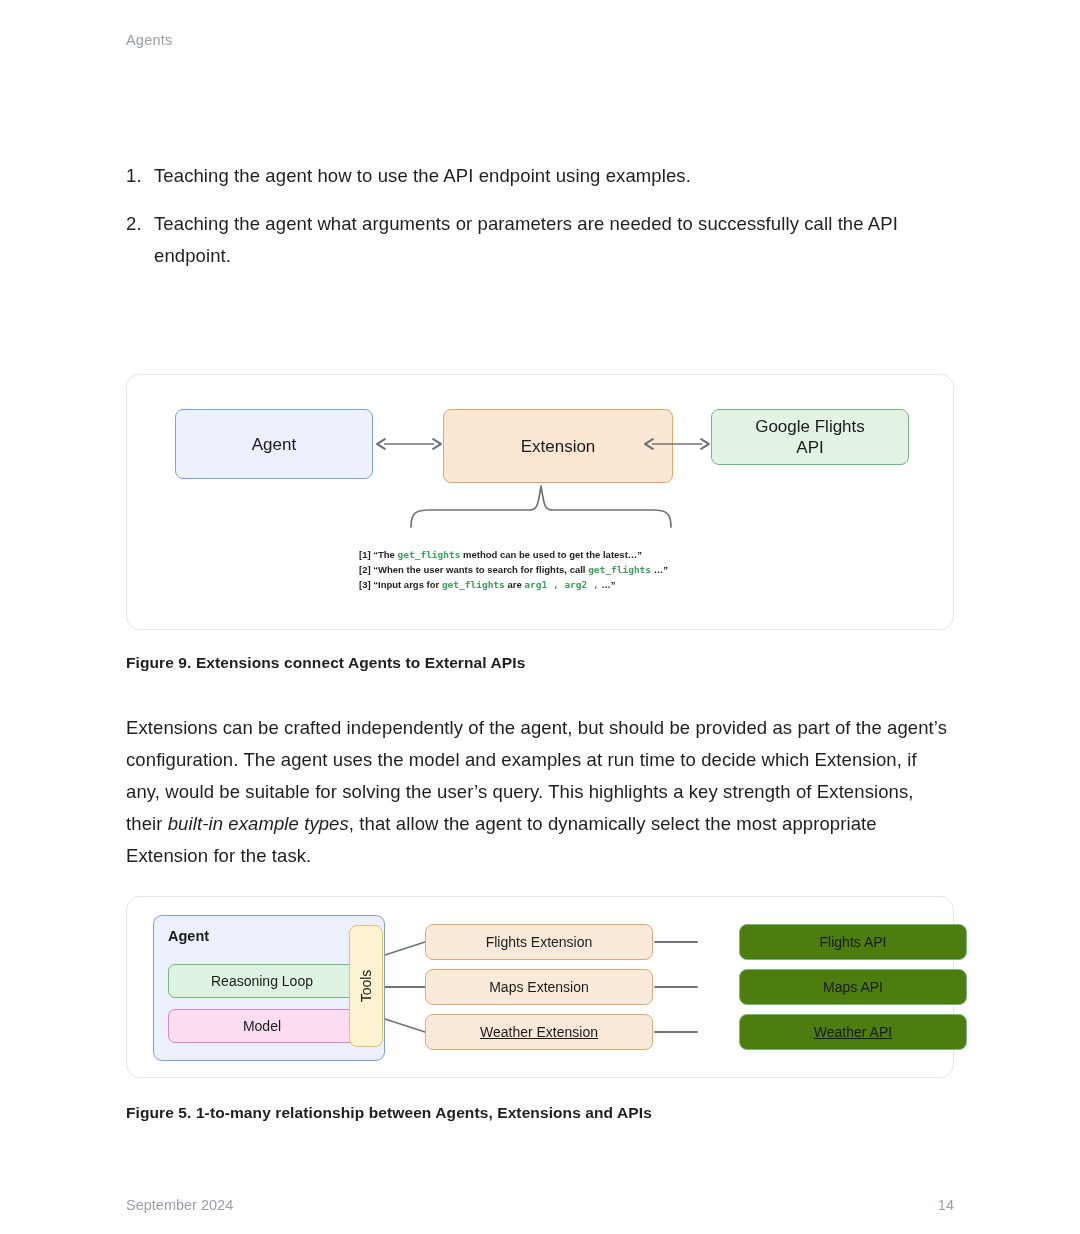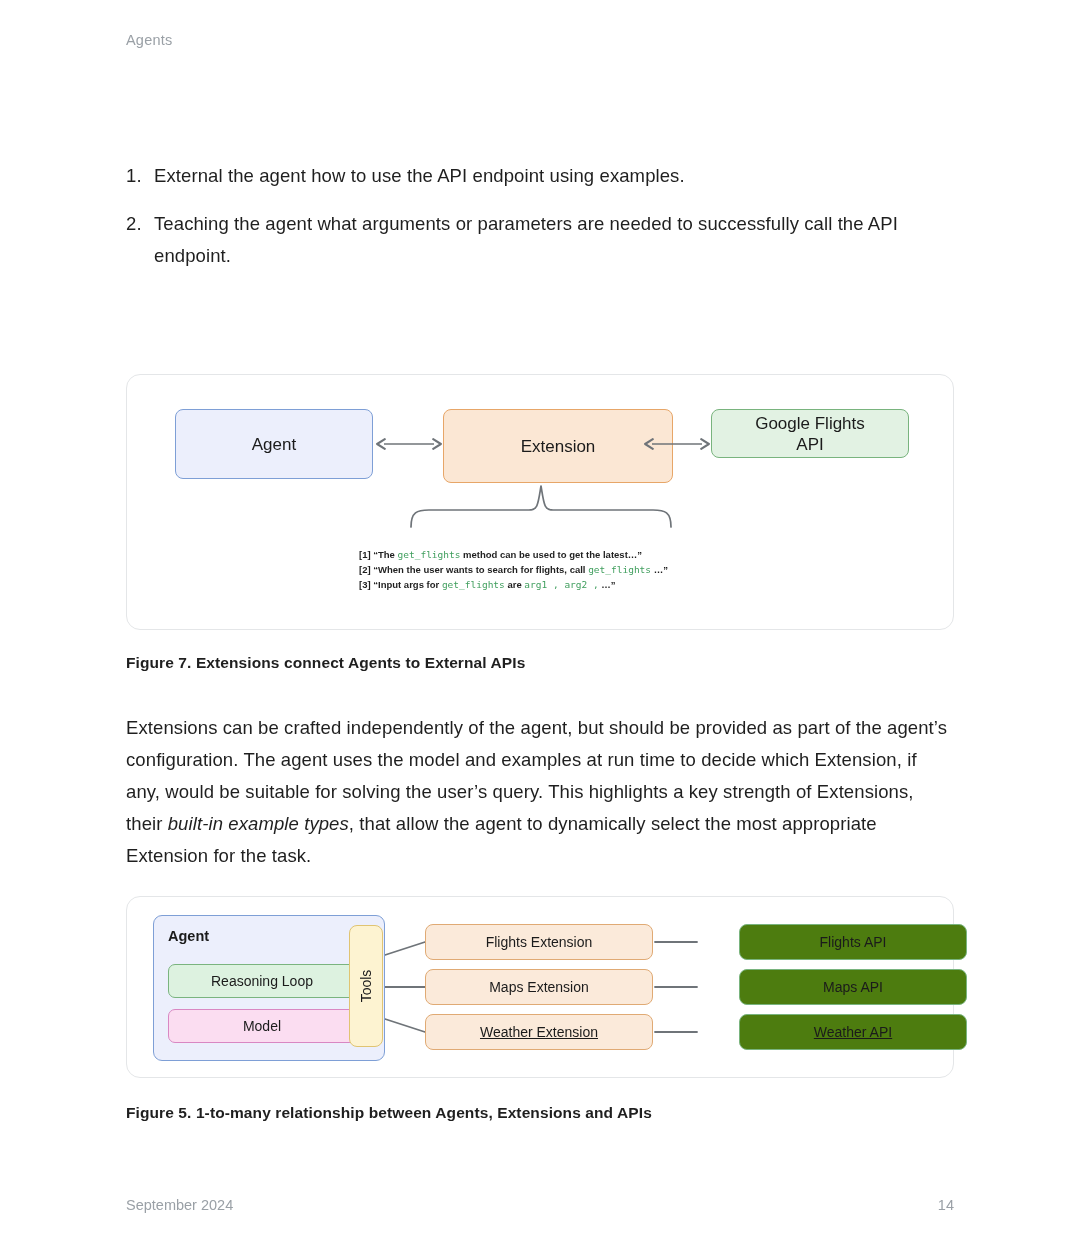--- a/index.html
+++ b/index.html
@@ -110,21 +110,21 @@
     background: #fbe7d4;
     border: 1.6px solid #e7a668;
   }
   .box-api {
     background: #e2f2e3;
     border: 1.6px solid #79b47e;
   }
 
   #f4-agent { left: 48px; top: 34px; width: 198px; height: 70px; }
   #f4-extension { left: 316px; top: 34px; width: 230px; height: 74px; }
-  #f4-api { left: 584px; top: 34px; width: 198px; height: 49px; }
+  #f4-api { left: 584px; top: 34px; width: 198px; height: 56px; }
 
   .arrow-wrap {
     position: absolute;
     height: 24px;
     display: flex;
     align-items: center;
     justify-content: center;
   }
   #f4-arrow1 { left: 248px; top: 57px; width: 68px; }
   #f4-arrow2 { left: 516px; top: 57px; width: 68px; }
@@ -138,21 +138,21 @@
     width: 420px;
     font-size: 9.5px;
     line-height: 15px;
     color: #1f1f1f;
     font-weight: bold;
   }
   .examples .line { white-space: nowrap; }
   .examples code {
     font-family: "DejaVu Sans Mono", monospace;
     color: #3f9e5d;
-    font-weight: normal;
+    font-weight: bold;
     font-size: 9.5px;
   }
 
   
   #f5-agent-container {
     position: absolute;
     left: 26px;
     top: 18px;
     width: 232px;
     height: 146px;
@@ -273,21 +273,21 @@
 
 <div class="page">
 
   <div class="running-header">Agents</div>
 
   <div class="content">
 
     <ol class="numbered">
       <li>
         <span class="num">1.</span>
-        <span>External the agent how to use the API endpoint using examples.</span>
+        <span>Teaching the agent how to use the API endpoint using examples.</span>
       </li>
       <li>
         <span class="num">2.</span>
         <span>Teaching the agent what arguments or parameters are needed to successfully call the API endpoint.</span>
       </li>
     </ol>
   </div>
 
   <div class="figure-card" id="figure4-card">
 
@@ -337,21 +337,21 @@
         <span>[2]</span>
         <span>“When the user wants to search for flights, call </span><code>get_flights</code><span> …”</span>
       </div>
       <div class="line">
         <span>[3]</span>
         <span>“Input args for </span><code>get_flights</code><span> are </span><code>arg1 , arg2 ,</code><span> …”</span>
       </div>
     </div>
   </div>
 
-  <div class="figure-caption" id="figure4-caption">Figure 7. Extensions connect Agents to External APIs</div>
+  <div class="figure-caption" id="figure4-caption">Figure 9. Extensions connect Agents to External APIs</div>
 
   <p class="body-par" style="position:absolute; left:126px; top:712px; width:828px;"><span>Extensions can be crafted independently of the agent, but should be provided as part of the agent’s configuration. The agent uses the model and examples at run time to decide which Extension, if any, would be suitable for solving the user’s query. This highlights a key strength of Extensions, their </span><em class="ital">built-in example types</em><span>, that allow the agent to dynamically select the most appropriate Extension for the task.</span></p>
 
   <div class="figure-card" id="figure5-card">
 
     <svg id="f5-links" viewBox="0 0 828 182">
 
       <line x1="258" y1="58" x2="298" y2="45" stroke="#6f7479" stroke-width="1.8" stroke-linecap="round"></line>
       <line x1="258" y1="90" x2="298" y2="90" stroke="#6f7479" stroke-width="1.8" stroke-linecap="round"></line>
       <line x1="258" y1="122" x2="298" y2="135" stroke="#6f7479" stroke-width="1.8" stroke-linecap="round"></line>

